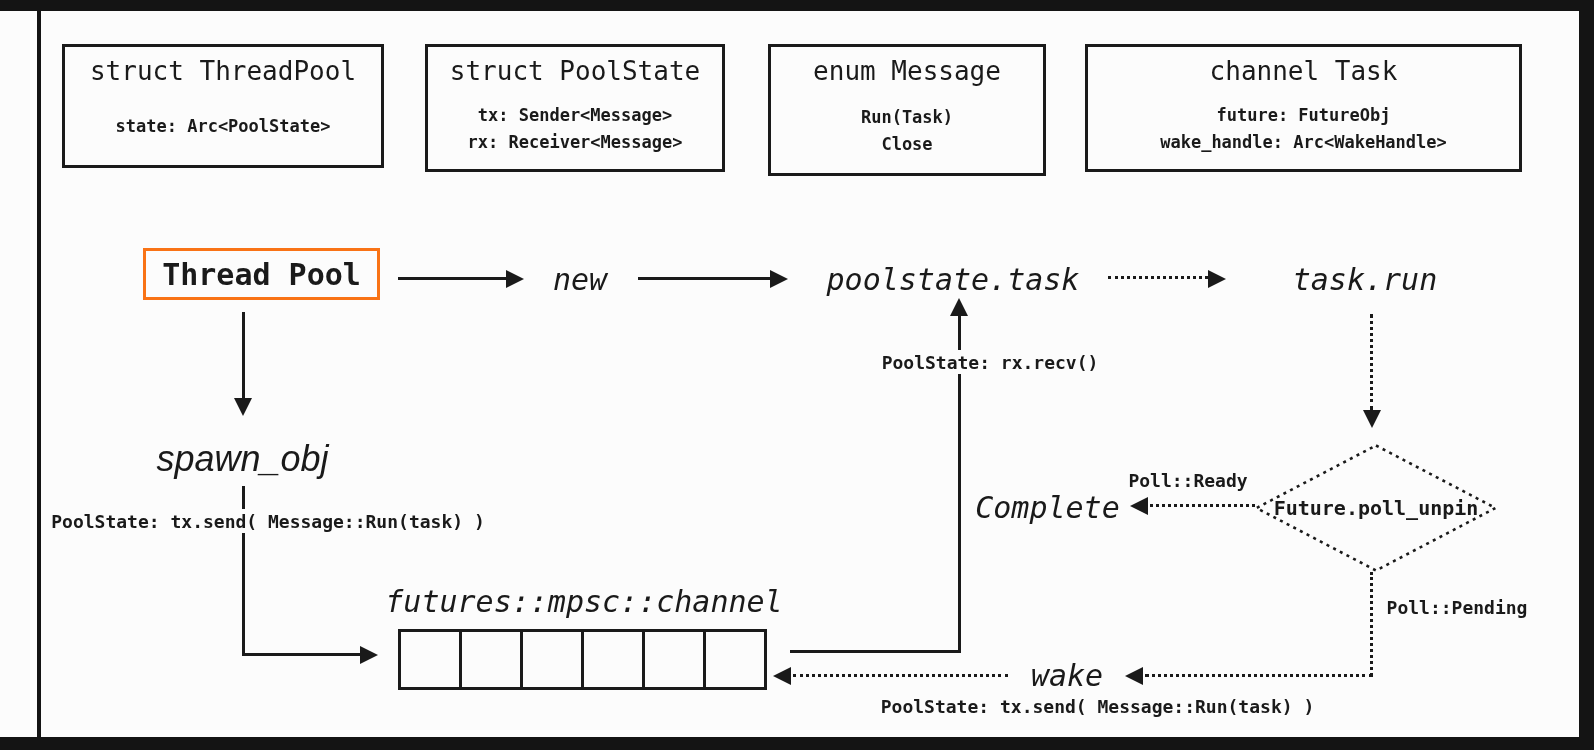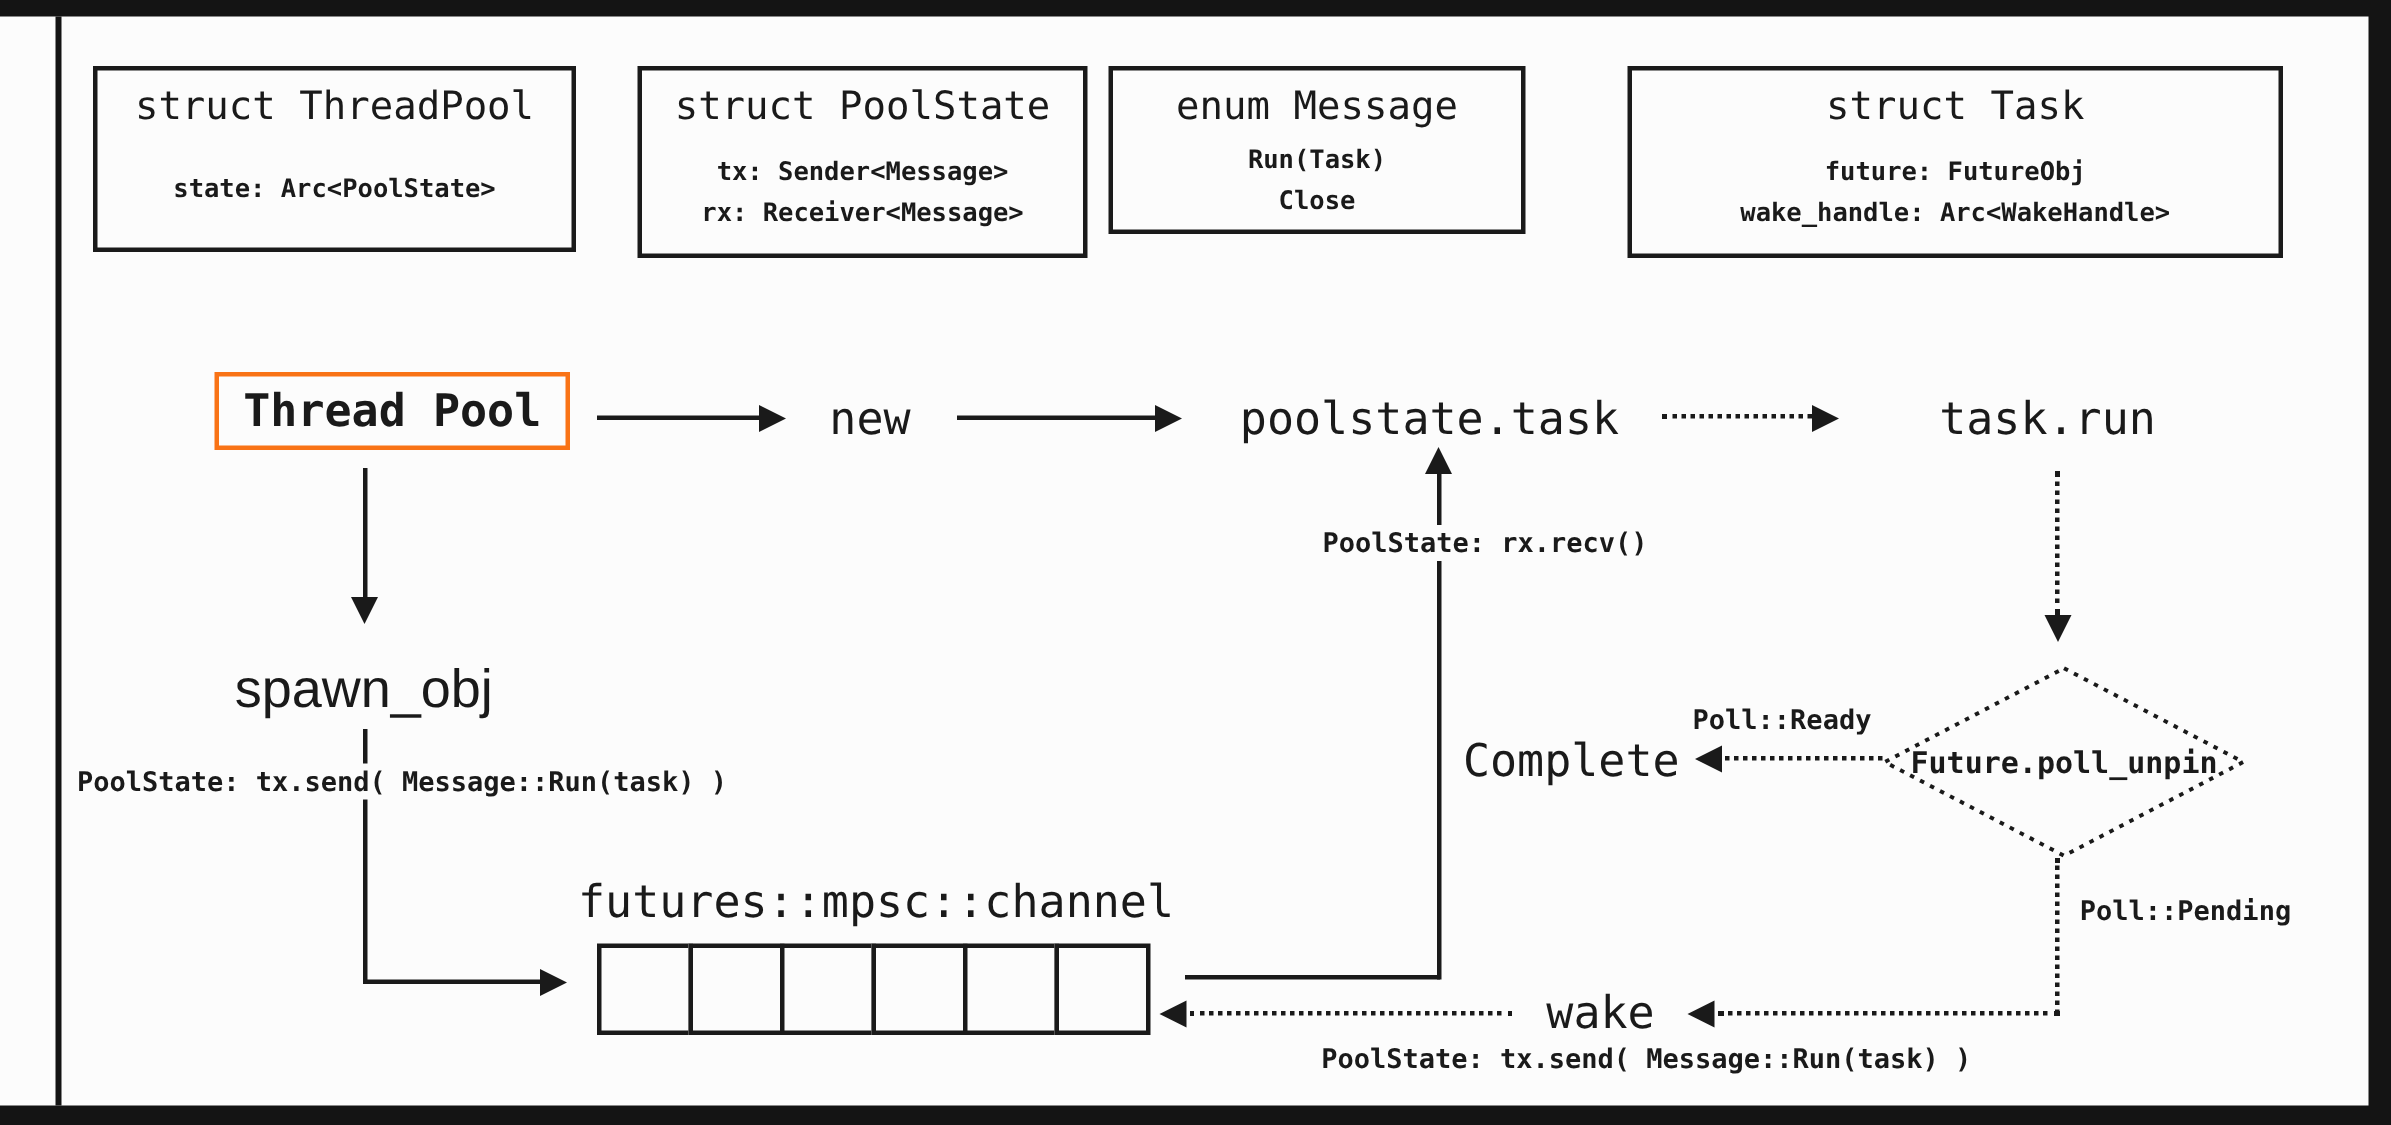--- a/index.html
+++ b/index.html
@@ -12,21 +12,21 @@
   
   .struct-box{
     position:absolute;border:3px solid #1a1a1a;background:#fcfcfc;
     display:flex;flex-direction:column;align-items:center;box-sizing:border-box;
   }
   .struct-title{font-size:26px;line-height:34px;margin-top:7px;white-space:nowrap;}
   .struct-fields{flex:1;display:flex;flex-direction:column;justify-content:center;align-items:center;}
   .struct-field{font-size:17px;font-weight:700;line-height:27px;white-space:nowrap;}
   
   .ctr{display:flex;align-items:center;justify-content:center;white-space:nowrap;}
-  .flow-label{position:absolute;font-size:30px;}
+  .flow-label{position:absolute;font-size:30px;font-style:italic;}
   .edge-label{position:absolute;font-size:18px;font-weight:700;background:#fcfcfc;}
   
   .hline{position:absolute;height:3px;background:#1a1a1a;}
   .vline{position:absolute;width:3px;background:#1a1a1a;}
   .dot-h{position:absolute;height:0;border-top:3px dotted #1a1a1a;}
   .dot-v{position:absolute;width:0;border-left:3px dotted #1a1a1a;}
   
   .head{position:absolute;width:0;height:0;}
   .head-r{border-top:9px solid transparent;border-bottom:9px solid transparent;border-left:18px solid #1a1a1a;}
   .head-l{border-top:9px solid transparent;border-bottom:9px solid transparent;border-right:18px solid #1a1a1a;}
@@ -65,30 +65,30 @@
     </div>
   </div>
 
   <div class="struct-box" style="left:62px;top:44px;width:322px;height:124px;">
     <div class="struct-title">struct ThreadPool</div>
     <div class="struct-fields">
       <div class="struct-field">state: Arc&lt;PoolState&gt;</div>
     </div>
   </div>
 
-  <div class="struct-box" style="left:739px;top:44px;width:278px;height:112px;">
+  <div class="struct-box" style="left:768px;top:44px;width:278px;height:132px;">
     <div class="struct-title">enum Message</div>
     <div class="struct-fields">
       <div class="struct-field">Run(Task)</div>
       <div class="struct-field">Close</div>
     </div>
   </div>
 
   <div class="struct-box" style="left:1085px;top:44px;width:437px;height:128px;">
-    <div class="struct-title">struct Task</div>
+    <div class="struct-title">channel Task</div>
     <div class="struct-fields">
       <div class="struct-field">future: FutureObj</div>
       <div class="struct-field">wake_handle: Arc&lt;WakeHandle&gt;</div>
     </div>
   </div>
 
   <div id="threadpool-node" class="ctr">Thread Pool</div>
 
   <div class="hline" style="left:398px;top:277px;width:108px;"></div>
   <div class="head head-r" style="left:506px;top:270px;"></div>

